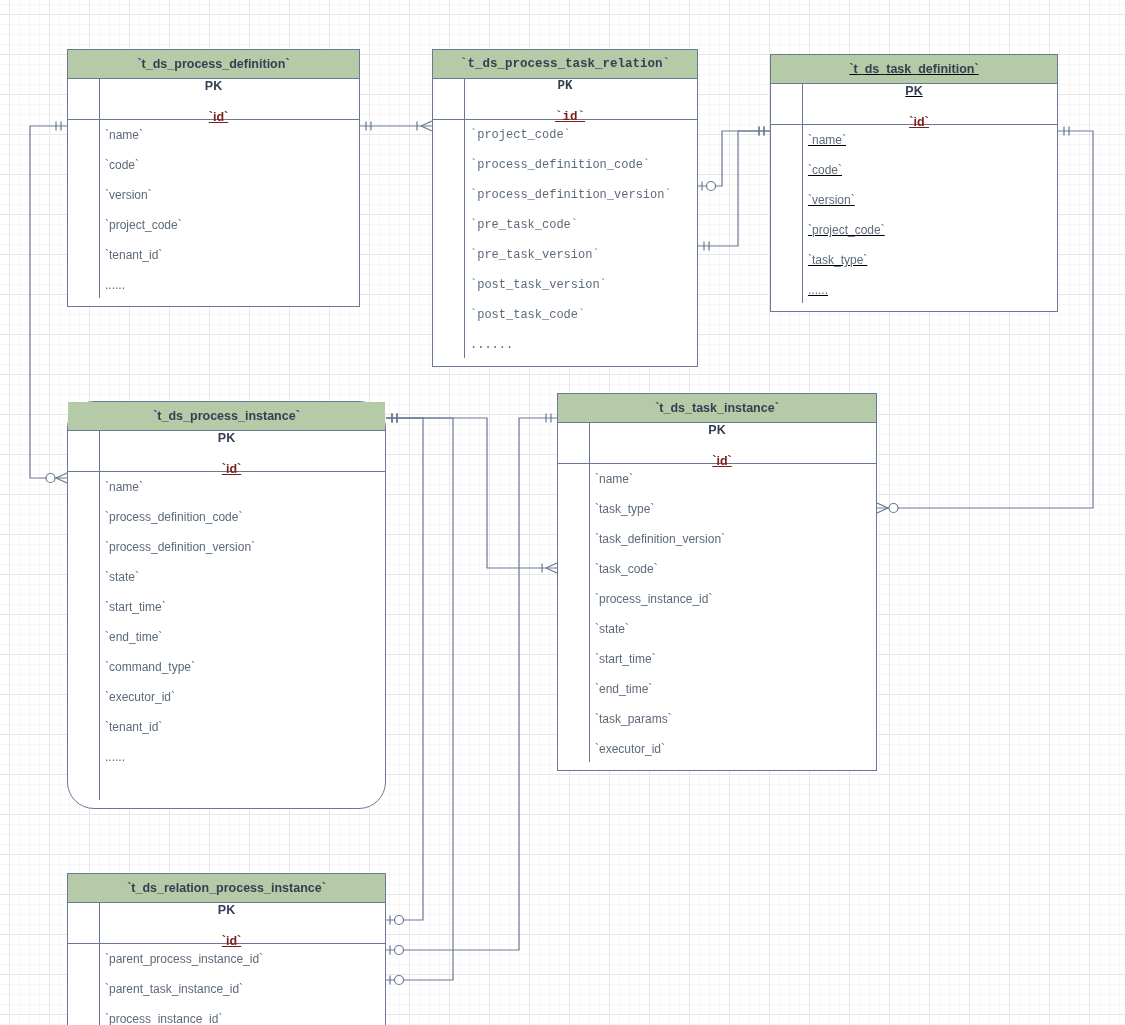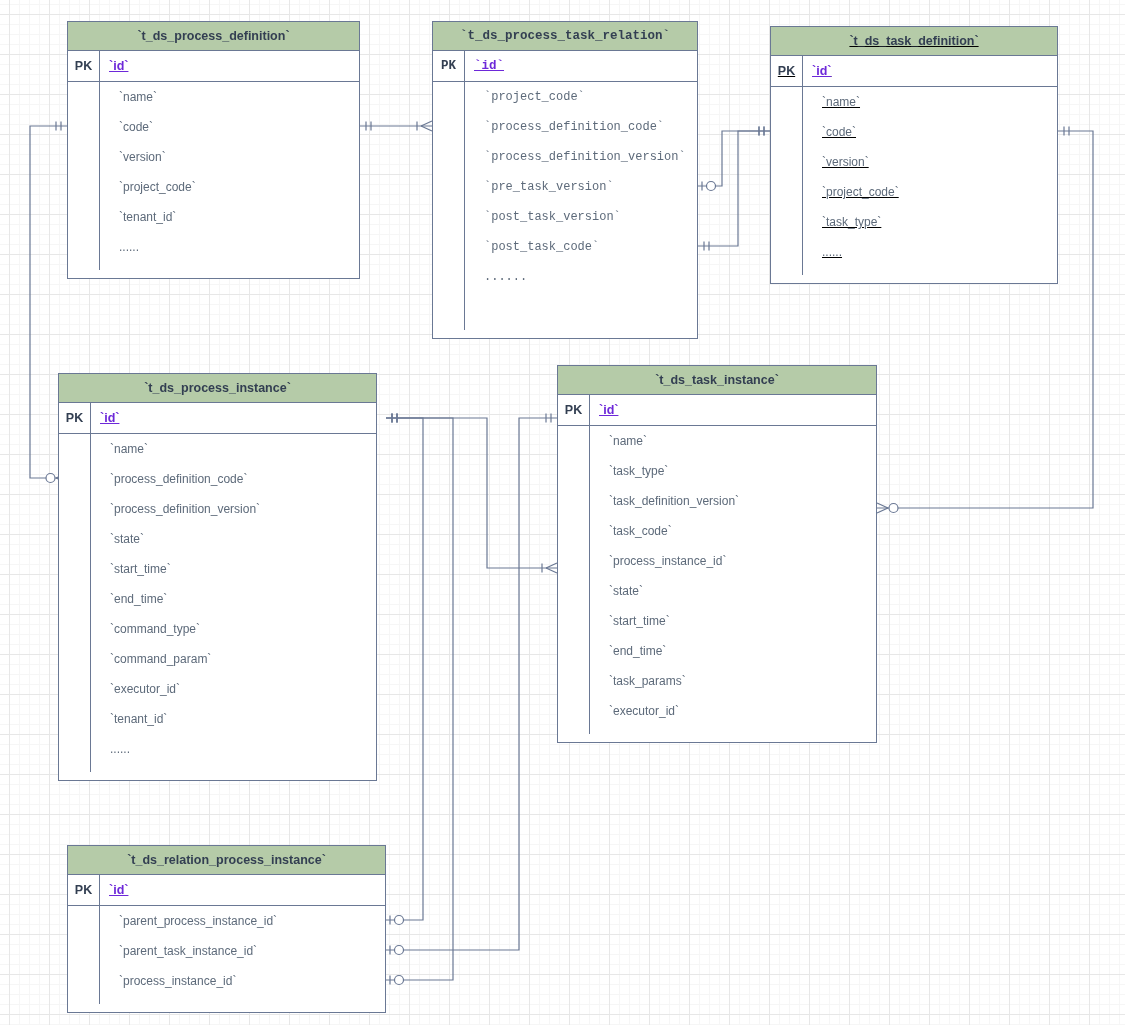--- a/index.html
+++ b/index.html
@@ -16,40 +16,42 @@
     background-size:40px 40px,40px 40px,10px 10px,10px 10px;
     background-position:9px 14px,9px 14px,9px 14px,9px 14px;
     font-family:"Liberation Sans",sans-serif;
   }
   #connector-layer{position:absolute;left:0;top:0;z-index:1;}
   .entity{
     position:absolute;z-index:2;
     background:#ffffff;
     border:1px solid #6a7894;
     box-sizing:border-box;
+    margin-top:28px;
   }
   .e-header{
     height:29px;
     background:#b5cba8;
     border-bottom:1px solid #6a7894;
     display:flex;align-items:center;justify-content:center;
     font-weight:bold;font-size:12.5px;color:#333f52;
     box-sizing:border-box;
   }
   .e-pkrow{
-    height:31px;
+    height:41px;
     border-bottom:1px solid #6a7894;
     display:flex;align-items:center;
     box-sizing:border-box;
+    flex-direction:column;
   }
   .e-pk{flex:0 0 31px;text-align:center;font-weight:bold;font-size:12.5px;color:#333f52;}
-  .e-pkfield{padding-left:10px;font-weight:bold;font-size:12.5px;color:#6d28d9;text-decoration:underline;}
+  .e-pkfield{padding-left:10px;font-weight:bold;font-size:12.5px;color:#7f1d1d;text-decoration:underline;}
   .e-row{height:30px;display:flex;align-items:center;}
   .e-rowpad{flex:0 0 31px;}
-  .e-rowfield{padding-left:20px;font-size:12px;color:#5d6a7a;}
+  .e-rowfield{padding-left:6px;font-size:12px;color:#5d6a7a;}
   .e-divider{position:absolute;left:31px;top:29px;bottom:8px;width:1px;background:#6a7894;}
 </style>
 </head>
 <body>
 
 <div id="canvas">
   <svg id="connector-layer" width="1125" height="1025" viewBox="0 0 1125 1025">
       <g>
         <polyline points="360,126 432,126" fill="none" stroke="#6a7894" stroke-width="1.2"></polyline>
         <line x1="366" y1="121.5" x2="366" y2="130.5" stroke="#6a7894" stroke-width="1.2"></line>
@@ -164,20 +166,24 @@
         <div class="e-row">
           <div class="e-rowpad"></div>
           <div class="e-rowfield">`process_definition_code`</div>
         </div>
         <div class="e-row">
           <div class="e-rowpad"></div>
           <div class="e-rowfield">`process_definition_version`</div>
         </div>
         <div class="e-row">
           <div class="e-rowpad"></div>
+          <div class="e-rowfield">`pre_task_code`</div>
+        </div>
+        <div class="e-row">
+          <div class="e-rowpad"></div>
           <div class="e-rowfield">`pre_task_version`</div>
         </div>
         <div class="e-row">
           <div class="e-rowpad"></div>
           <div class="e-rowfield">`post_task_version`</div>
         </div>
         <div class="e-row">
           <div class="e-rowpad"></div>
           <div class="e-rowfield">`post_task_code`</div>
         </div>
@@ -212,21 +218,21 @@
         <div class="e-row">
           <div class="e-rowpad"></div>
           <div class="e-rowfield">`task_type`</div>
         </div>
         <div class="e-row">
           <div class="e-rowpad"></div>
           <div class="e-rowfield">......</div>
         </div>
         <div class="e-divider"></div>
       </div>
-      <div class="entity" style="left: 58px; top: 373px; width: 319px; height: 408px;">
+      <div class="entity" style="left: 67px; top: 373px; width: 319px; height: 408px; border-radius: 27px;">
         <div class="e-header">`t_ds_process_instance`</div>
         <div class="e-pkrow">
           <div class="e-pk">PK</div>
           <div class="e-pkfield">`id`</div>
         </div>
         <div class="e-row">
           <div class="e-rowpad"></div>
           <div class="e-rowfield">`name`</div>
         </div>
         <div class="e-row">
@@ -245,24 +251,20 @@
           <div class="e-rowpad"></div>
           <div class="e-rowfield">`start_time`</div>
         </div>
         <div class="e-row">
           <div class="e-rowpad"></div>
           <div class="e-rowfield">`end_time`</div>
         </div>
         <div class="e-row">
           <div class="e-rowpad"></div>
           <div class="e-rowfield">`command_type`</div>
-        </div>
-        <div class="e-row">
-          <div class="e-rowpad"></div>
-          <div class="e-rowfield">`command_param`</div>
         </div>
         <div class="e-row">
           <div class="e-rowpad"></div>
           <div class="e-rowfield">`executor_id`</div>
         </div>
         <div class="e-row">
           <div class="e-rowpad"></div>
           <div class="e-rowfield">`tenant_id`</div>
         </div>
         <div class="e-row">

